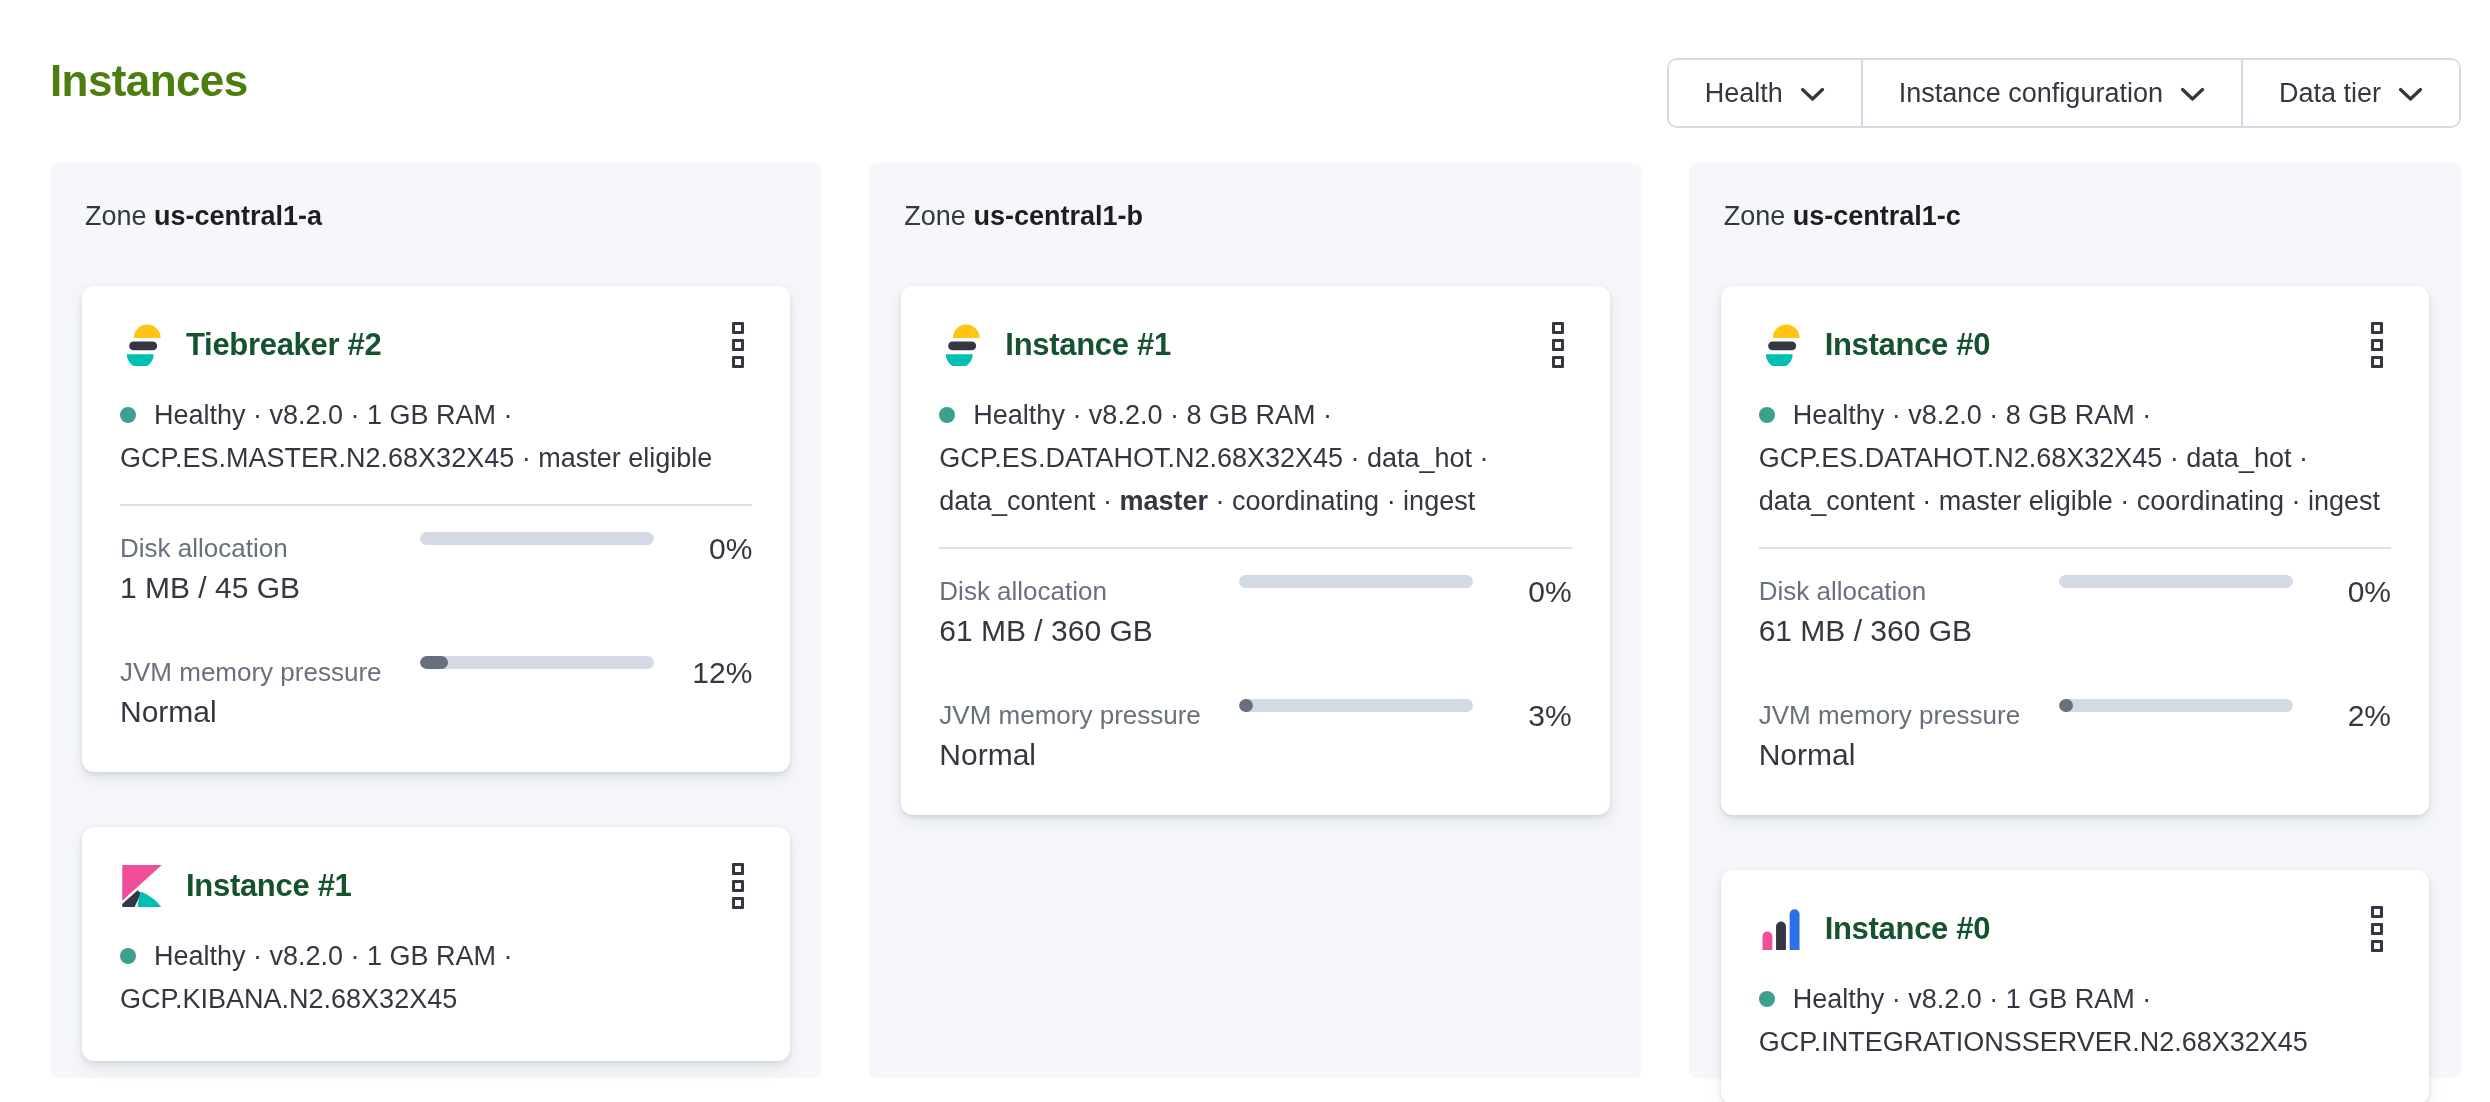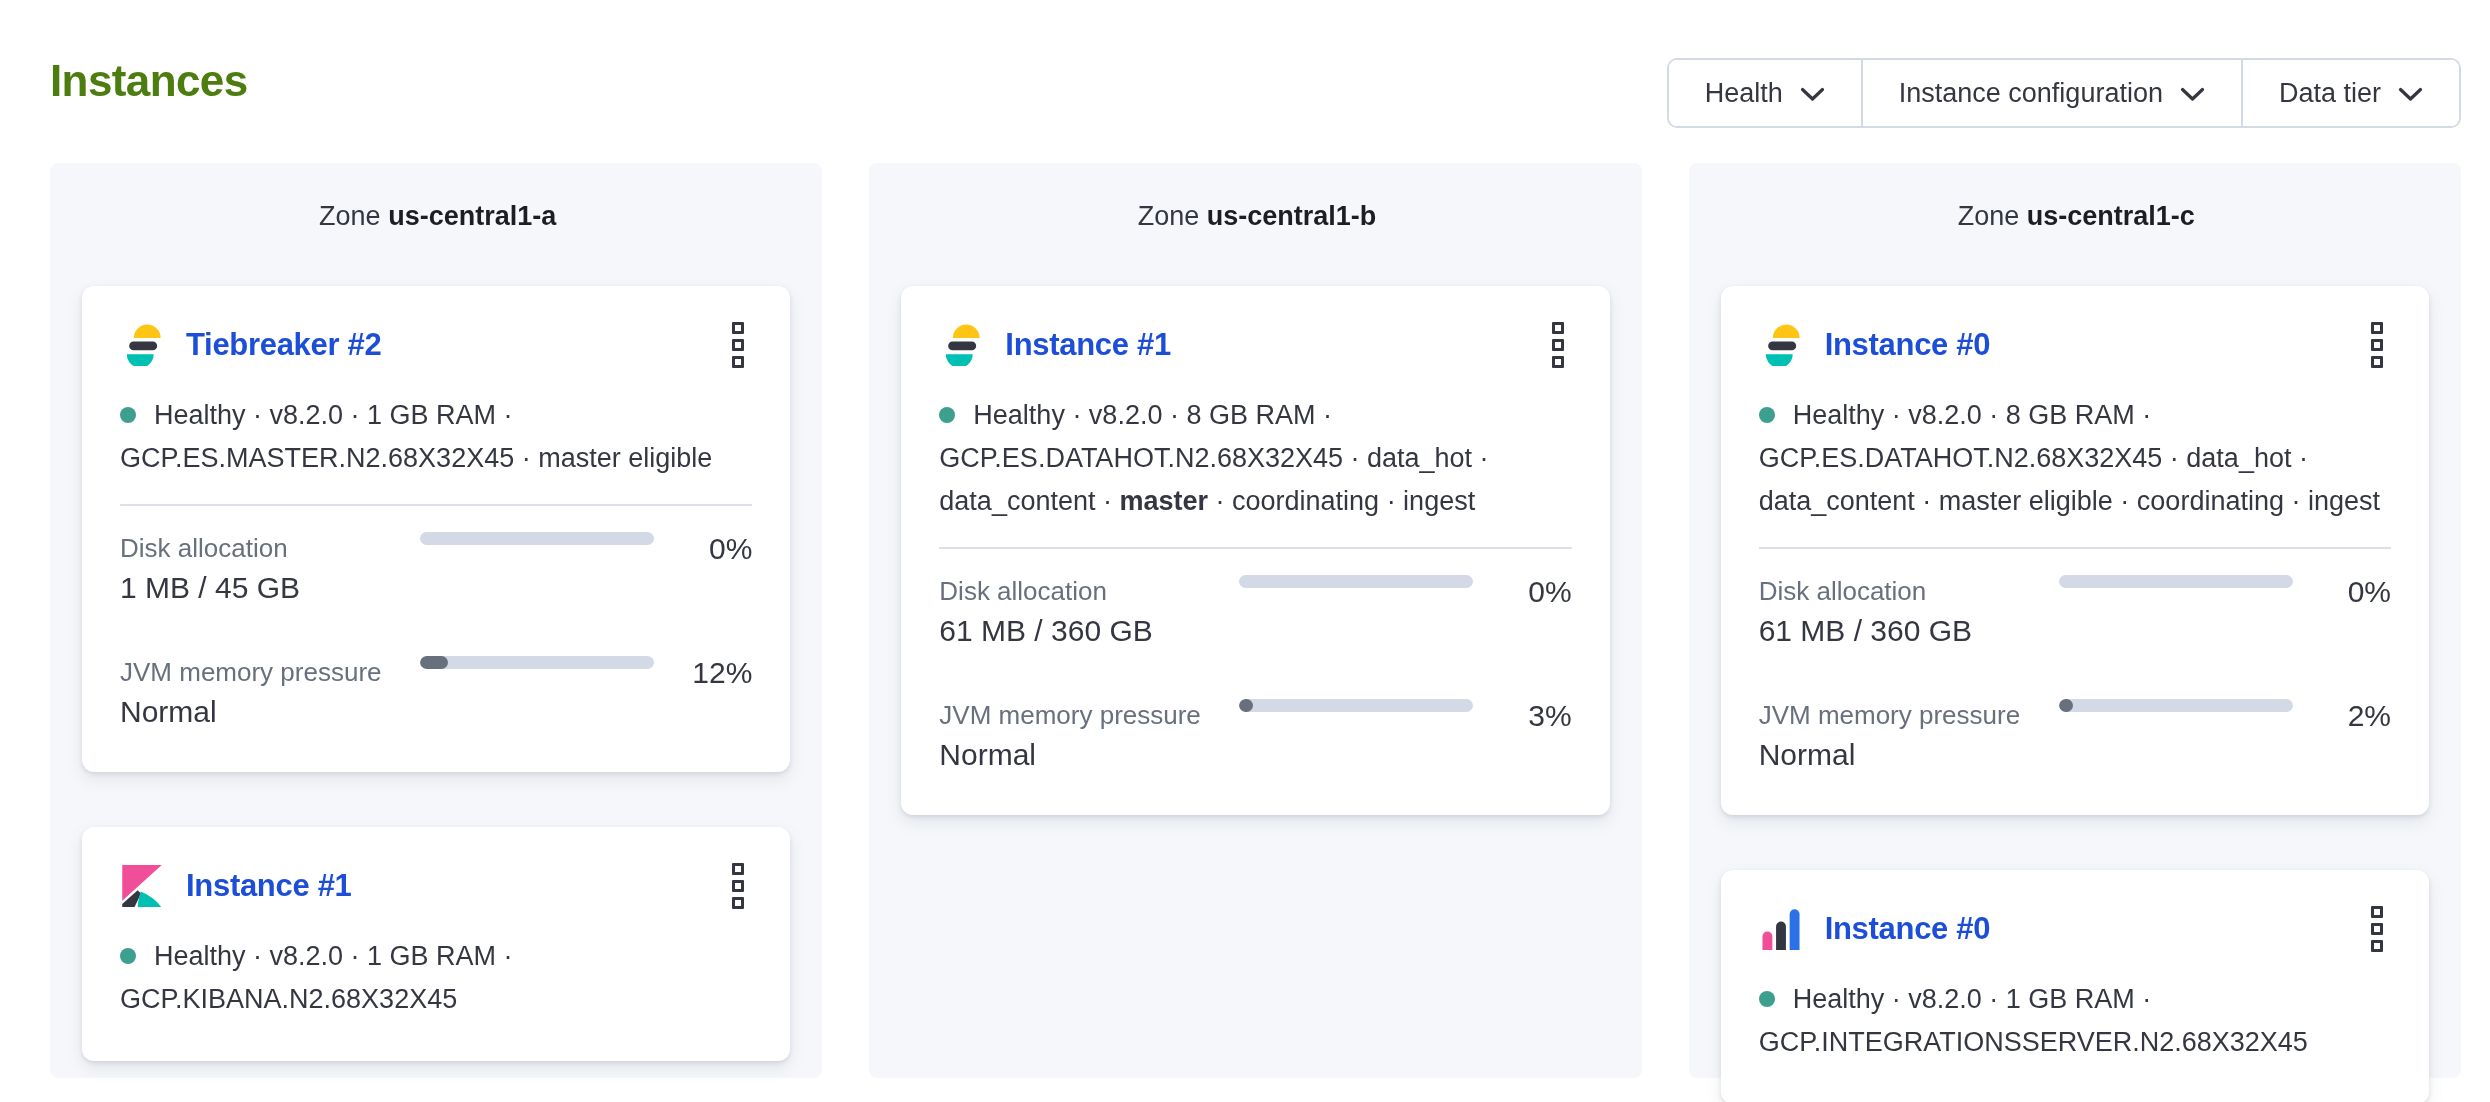--- a/index.html
+++ b/index.html
@@ -28,34 +28,34 @@
   
   .zones{
     position:absolute; left:50px; right:29px; top:163px; bottom:24px;
     display:flex; gap:47px;
   }
   .zone-panel{
     flex:1 1 0; min-width:0;
     background:#f5f7fa; border-radius:8px;
     padding:38px 32px 0;
   }
-  .zone-label{ font-size:27px; color:#343741; margin-left:3px;text-align:center; }
+  .zone-label{ font-size:27px; color:#343741; margin-left:3px; }
   .zone-label b{ font-weight:700; color:#1c1e24; }
   .zone-cards{ margin-top:54px; display:flex; flex-direction:column; gap:55px; }
 
   
   .card{
     background:#ffffff; border-radius:12px;
     padding:30px 38px 40px;
     box-shadow:0 2px 4px rgba(96,107,126,0.16), 0 7px 16px rgba(96,107,126,0.12);
   }
   .card-header{ display:flex; align-items:center; }
   .product-icon{ width:44px; height:46px; flex:none; display:flex; align-items:center; justify-content:center; }
   .product-icon svg{ display:none; }
-  .card-title{ font-size:31px; font-weight:700; color:#1d4ed8; letter-spacing:-0.3px; margin-left:22px; }
+  .card-title{ font-size:31px; font-weight:700; color:#14532d; letter-spacing:-0.3px; margin-left:22px; }
   .menu-btn{
     margin-left:auto; background:none; border:none; cursor:pointer;
     display:flex; flex-direction:column; gap:5px; padding:6px 8px;
   }
   .menu-sq{ width:12px; height:12px; border:3px solid #343741; border-radius:1px; background:#fff; }
 
   .status{ margin-top:20px; font-size:27px; color:#343741; }
   .status-line{ line-height:43px; white-space:nowrap; }
   .health-dot{
     display:inline-block; width:16px; height:16px; border-radius:50%;

